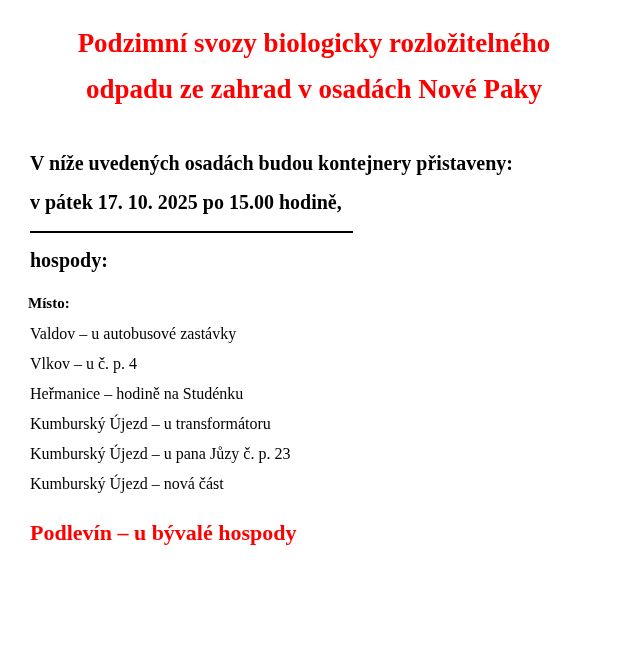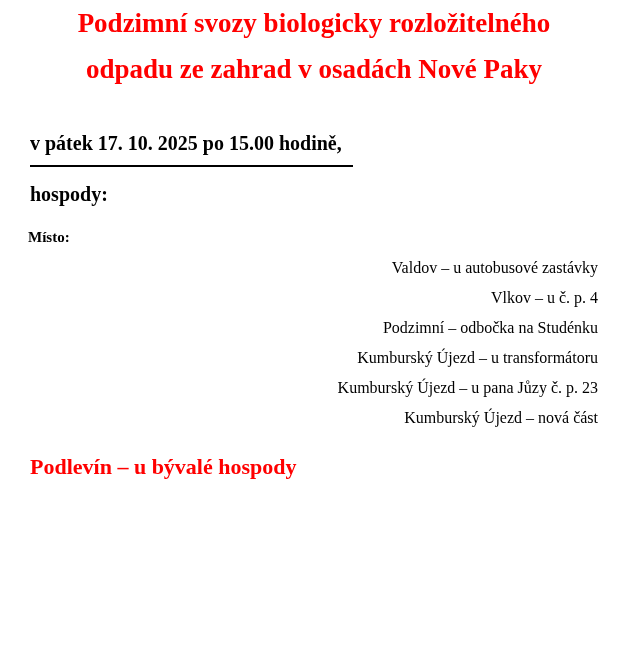--- a/index.html
+++ b/index.html
@@ -11,21 +11,21 @@
     position: relative;
     width: 628px;
     height: 662px;
     background: var(--bg, #ffffff);
     font-family: "Liberation Serif", "DejaVu Serif", serif;
     color: var(--text, #000000);
     overflow: hidden;
     box-sizing: border-box;
   }
   .title-block {
-    padding-top: 0;
+    padding-top: 20px;
     text-align: center;
   }
   .title-line {
     color: var(--accent, #ff0000);
     font-size: 27px;
     font-weight: 700;
     line-height: 46px;
     white-space: nowrap;
   }
   .intro {
@@ -34,40 +34,39 @@
   .intro p {
     margin: 0 0 16px 0;
     font-size: 20px;
     font-weight: 700;
     line-height: 23px;
     white-space: nowrap;
   }
   .underline {
     display: inline-block;
     border-bottom: 2px solid #000000;
-    padding-bottom: 10px;
+    padding-bottom: 17px;
   }
   .underline.ext {
     padding-right: 11px;
   }
   .places-label {
     margin: 22px 30px 0 28px;
     font-size: 15px;
     font-weight: 700;
     line-height: 19px;
   }
   .place-list {
     margin: 6px 30px 0 30px;
   }
   .place-item {
     font-size: 16px;
     font-weight: 400;
     line-height: 30px;
     white-space: nowrap;
-    text-align: right;
   }
   .highlight-line {
     margin: 20px 30px 0 30px;
     color: var(--accent, #ff0000);
     font-size: 22px;
     font-weight: 700;
     line-height: 28px;
     white-space: nowrap;
   }
 </style>
@@ -75,30 +74,31 @@
 <body>
 
 <div class="page" style="--accent: #ff0000; --text: #000000; --bg: #ffffff;">
 
   <div class="title-block">
     <div class="title-line">Podzimní svozy biologicky rozložitelného</div>
     <div class="title-line">odpadu ze zahrad v osadách Nové Paky</div>
   </div>
 
   <div class="intro">
+    <p>V níže uvedených osadách budou kontejnery přistaveny:</p>
     <p><span class="underline ext">v pátek 17. 10. 2025 po 15.00 hodině,</span></p>
     <p>hospody:</p>
   </div>
 
   <div class="places">
     <div class="places-label">Místo:</div>
     <div class="place-list">
       <div class="place-item">Valdov – u autobusové zastávky</div>
       <div class="place-item">Vlkov – u č. p. 4</div>
-      <div class="place-item">Podzimní – odbočka na Studénku</div>
+      <div class="place-item">Heřmanice – hodině na Studénku</div>
       <div class="place-item">Kumburský Újezd – u transformátoru</div>
       <div class="place-item">Kumburský Újezd – u pana Jůzy č. p. 23</div>
       <div class="place-item">Kumburský Újezd – nová část</div>
     </div>
     <div class="highlight-line">Podlevín – u bývalé hospody</div>
   </div>
 
 </div>
 
 </body></html>

